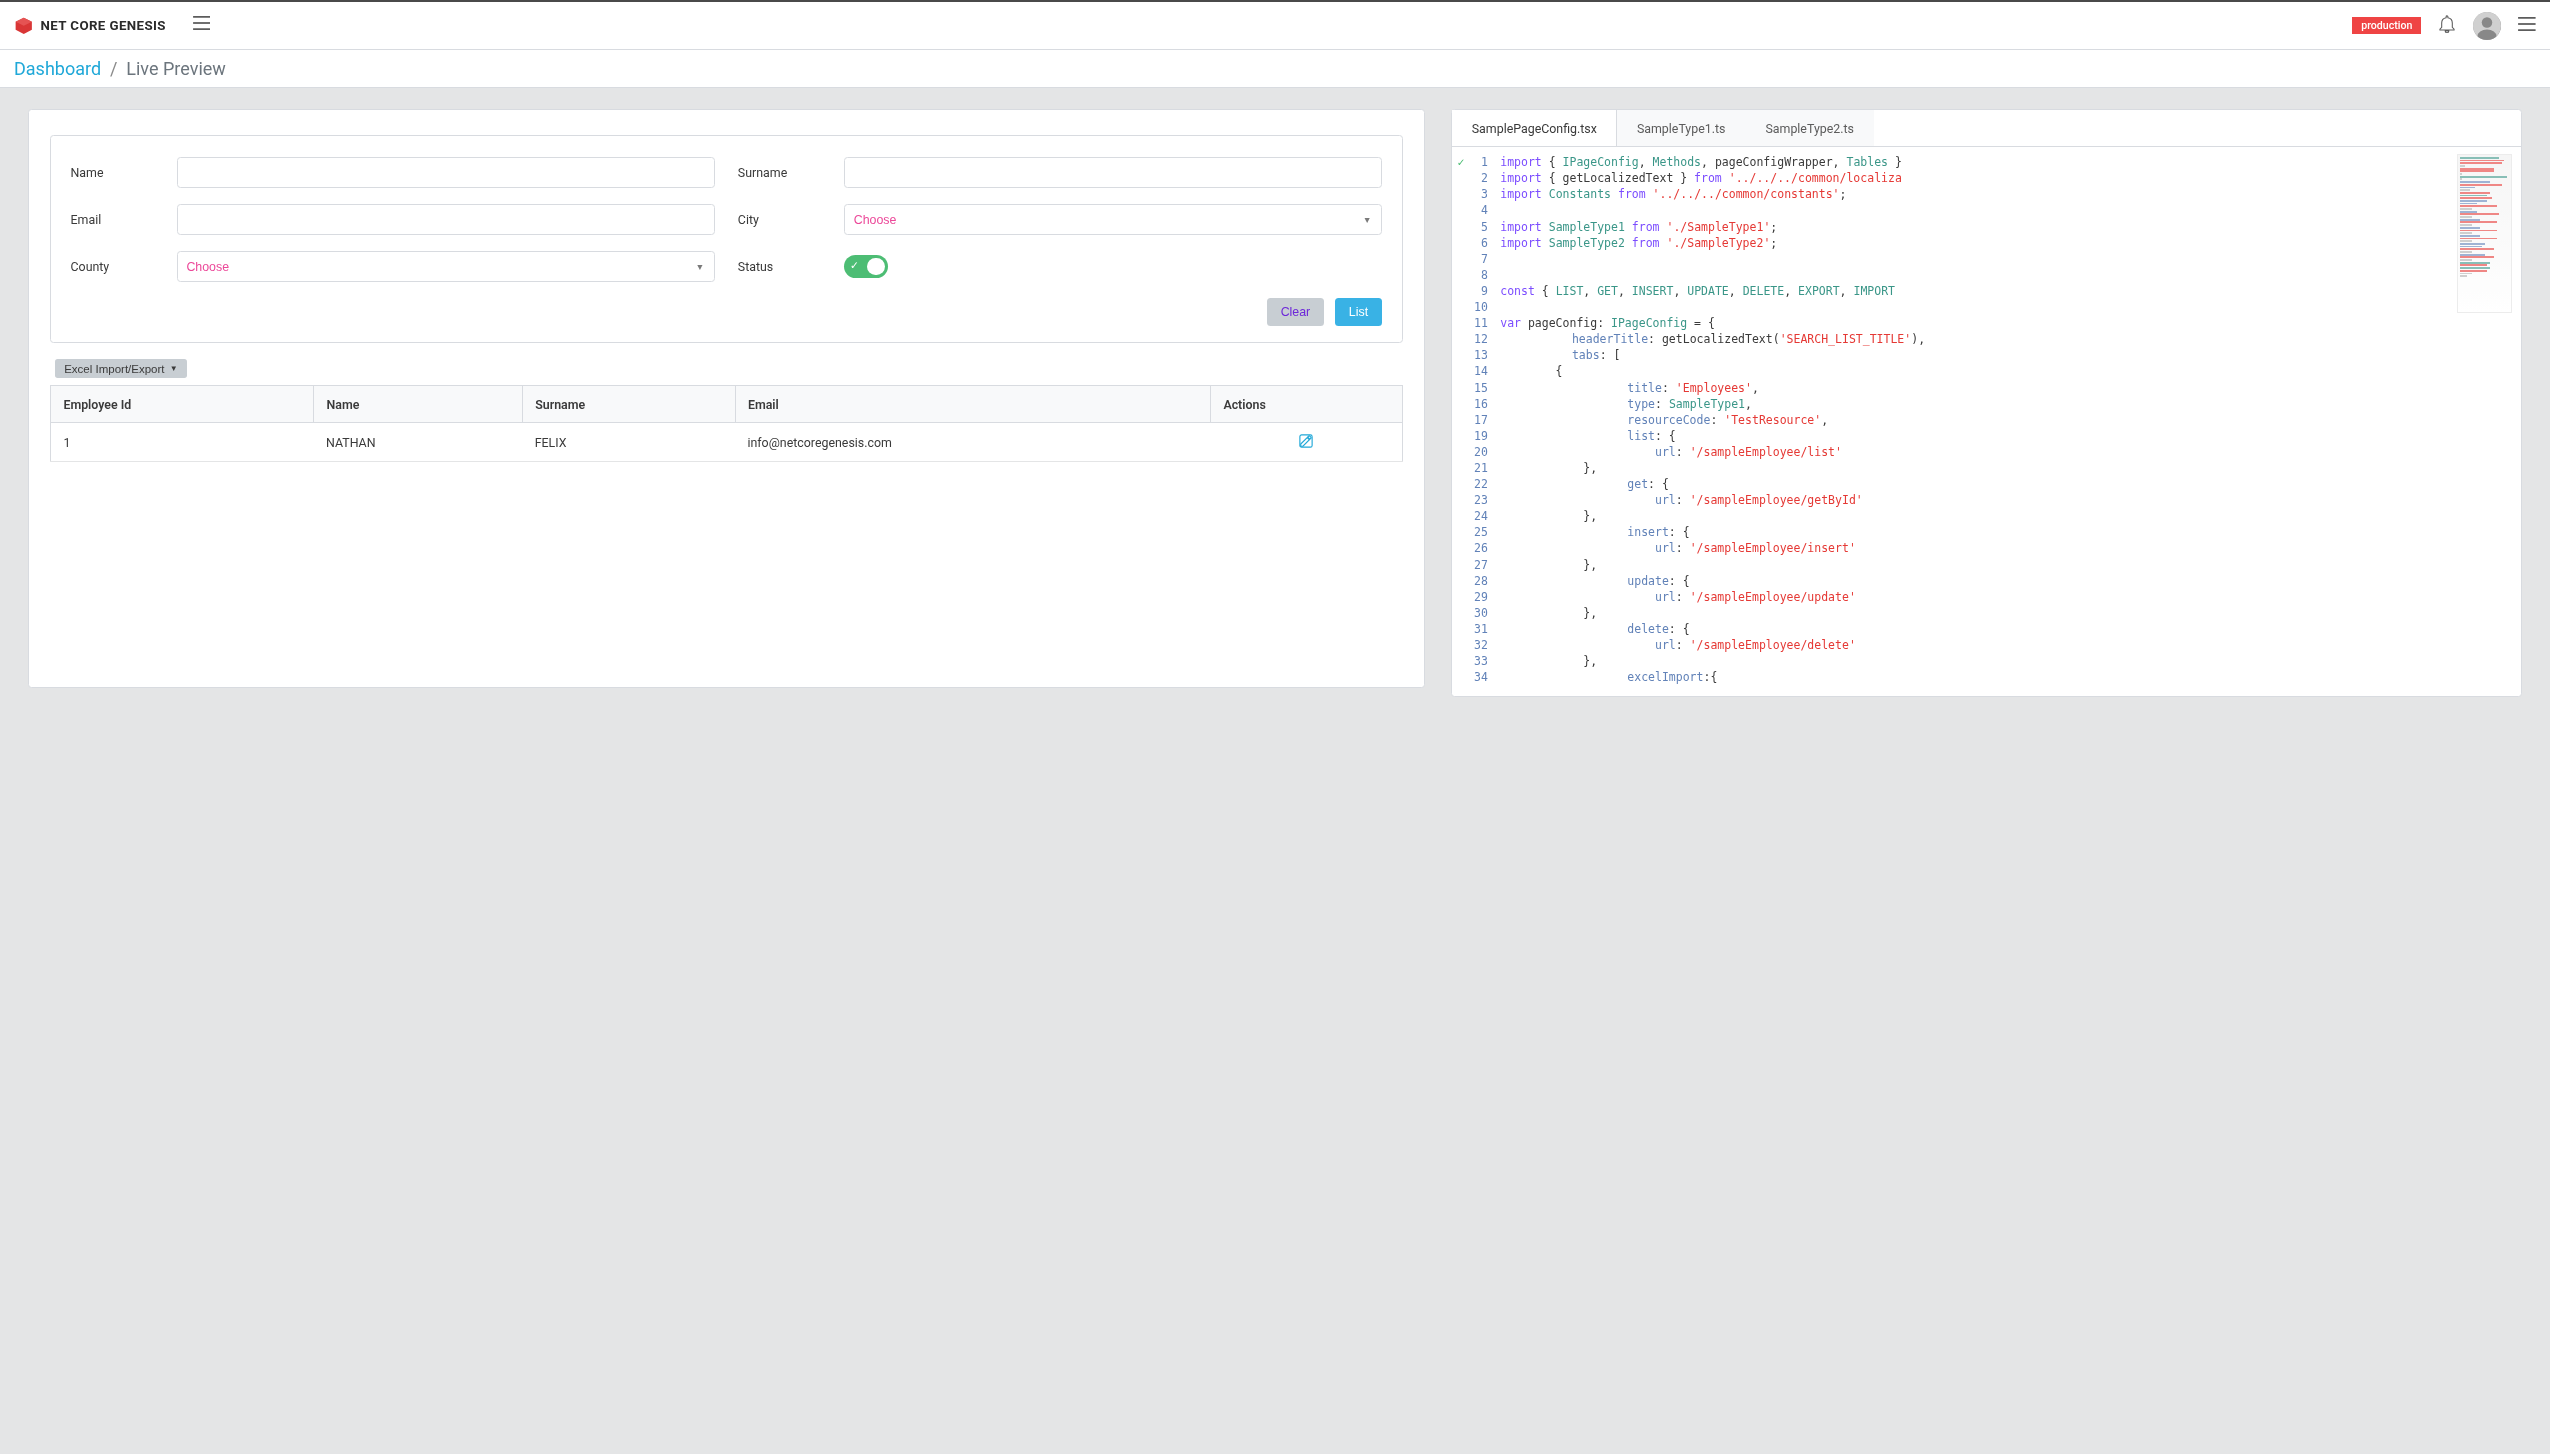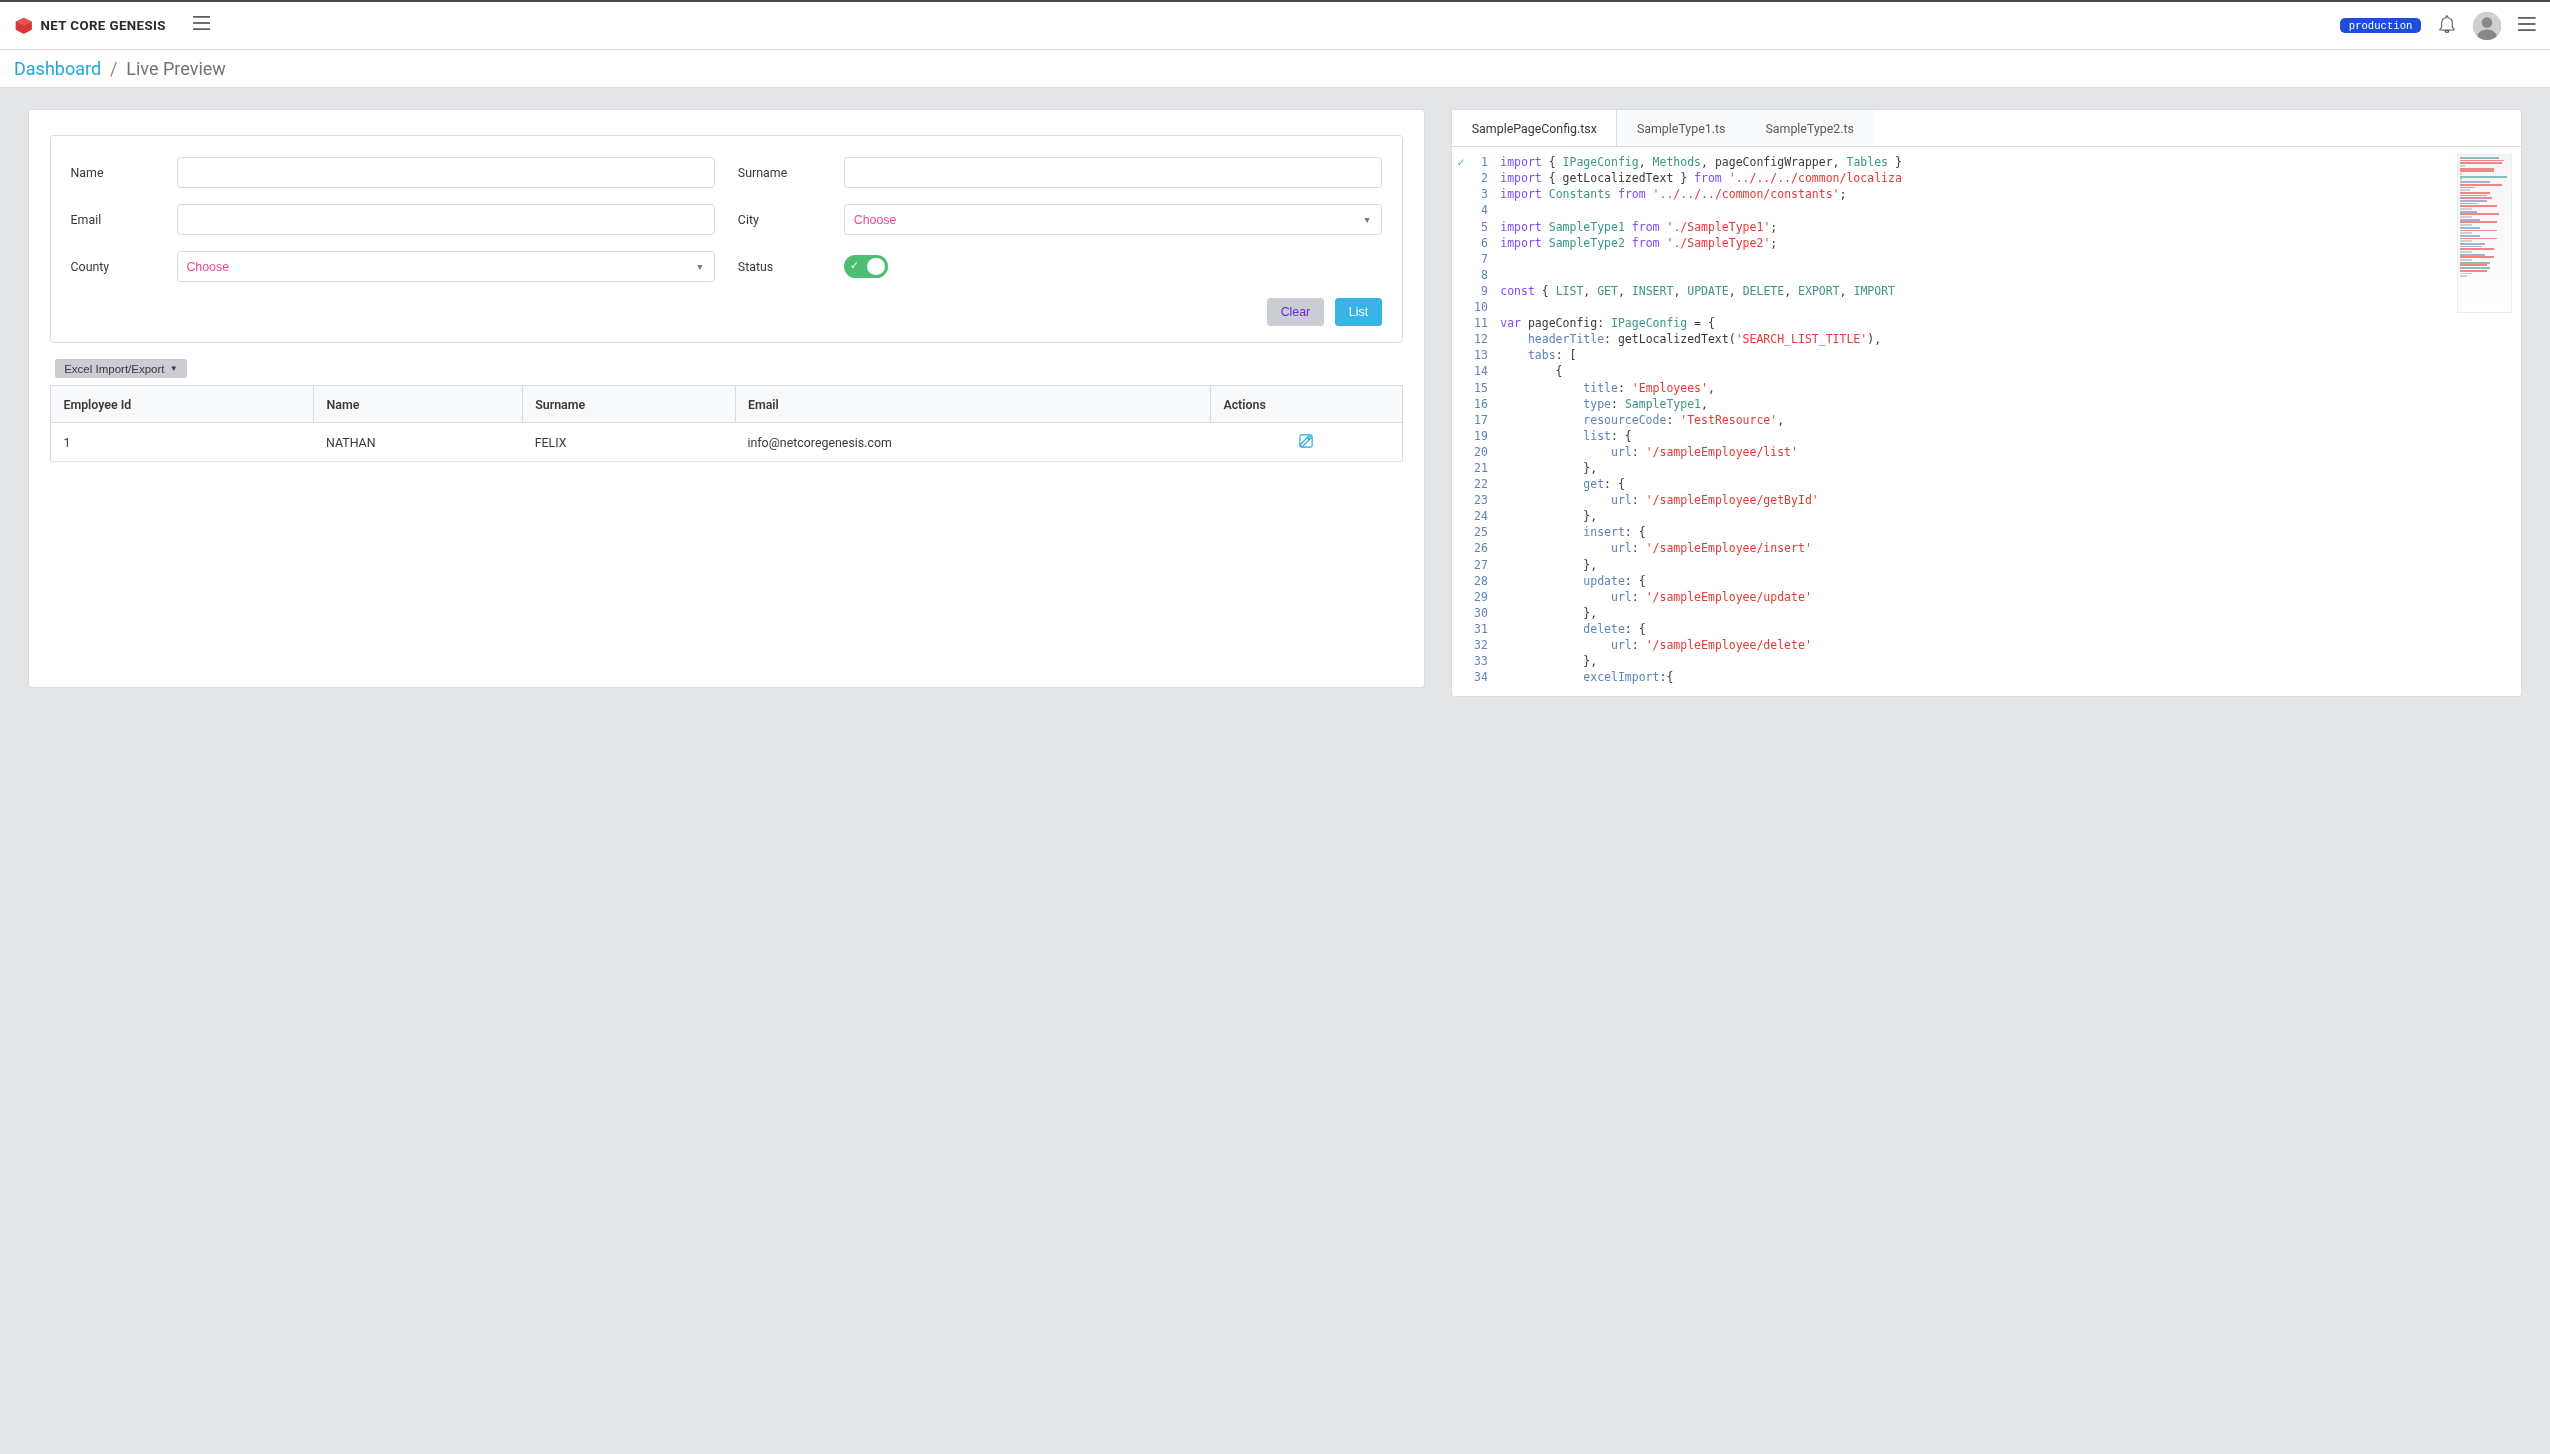--- a/index.html
+++ b/index.html
@@ -6,21 +6,21 @@
 body { font-family: -apple-system, BlinkMacSystemFont, "Segoe UI", Roboto, sans-serif; background: #fff; color: #3a3a3a; font-size: 12.4px; }
 
 
 .topbar { height: 50px; border-bottom: 0.9px solid #d8dbe0; display: flex; align-items: center; padding: 0 14px; border-top: 2.7px solid #4a4a4a; }
 .topbar-left { display: flex; align-items: flex-start; gap: 26.6px; }
 .logo { display: flex; align-items: center; gap: 7px; }
 .logo-icon { width: 19.5px; height: 19.5px; }
 .logo-text { font-weight: 700; font-size: 13.3px; letter-spacing: 0.4px; color: #2a2a2a; }
 .hamburger { cursor: pointer; color: #5c5c5c; }
 .topbar-right { margin-left: auto; display: flex; align-items: center; gap: 17.7px; }
-.badge-prod { background: #1d4ed8; color: #fff; padding: 1.8px 8.9px; border-radius: 5px; font-size: 10.6px; font-weight: 500; font-family: Liberation Mono, monospace; }
+.badge-prod { background: #ef4444; color: #fff; padding: 1.8px 8.9px; border-radius: 0; font-size: 10.6px; font-weight: 500; }
 .bell { color: #5c5c5c; cursor: pointer; }
 .avatar { width: 28px; height: 28px; border-radius: 50%; background: linear-gradient(135deg,#c0c0c0,#888); cursor: pointer; overflow: hidden; }
 .avatar svg { width: 100%; height: 100%; }
 
 
 .breadcrumb-bar { height: 38px; border-bottom: 0.9px solid #d8dbe0; display: flex; align-items: center; padding: 0 14px; font-size: 18px; }
 .breadcrumb-link { color: #20a8d8; text-decoration: none; }
 .breadcrumb-sep { margin: 0 8.9px; color: #8a8a8a; }
 .breadcrumb-current { color: #6c757d; }
 
@@ -74,21 +74,21 @@
 .code-tab:not(.active) { background: #f8f9fa; }
 
 .code-editor { position: relative; font-family: "Menlo", "Monaco", "Consolas", monospace; font-size: 11.5px; line-height: 1.4; padding: 7px 0 7px 0; height: 549px; overflow: hidden; }
 .code-line { display: flex; white-space: pre; }
 .gutter { width: 48px; text-align: right; padding-right: 12.4px; color: #6182b8; user-select: none; position: relative; }
 .gutter-check { position: absolute; left: 5.3px; color: #4dbd74; }
 .code-content { flex: 1; overflow: hidden; text-overflow: clip; white-space: pre; }
 .tok-kw { color: #7c4dff; }
 .tok-type { color: #3a9688; }
 .tok-str { color: #e53935; }
-.tok-blue { color: #6182b8; }
+.tok-blue { color: #6182b8; margin-left: 44px; }
 .tok-bool { color: #6182b8; }
 
 .minimap { position: absolute; right: 8.9px; top: 7px; width: 55px; height: 159px; background: linear-gradient(#f0f0f0,#fff); border: 0.9px solid #e0e0e0; opacity: 0.6; }
 .minimap-lines { padding: 1.8px; }
 .minimap-line { height: 1.8px; margin-bottom: 0.9px; background: #b0b0b0; }
 .minimap-line.red { background: #e53935; }
 .minimap-line.blue { background: #6182b8; }
 .minimap-line.green { background: #3a9688; }
 </style>
 </head>

